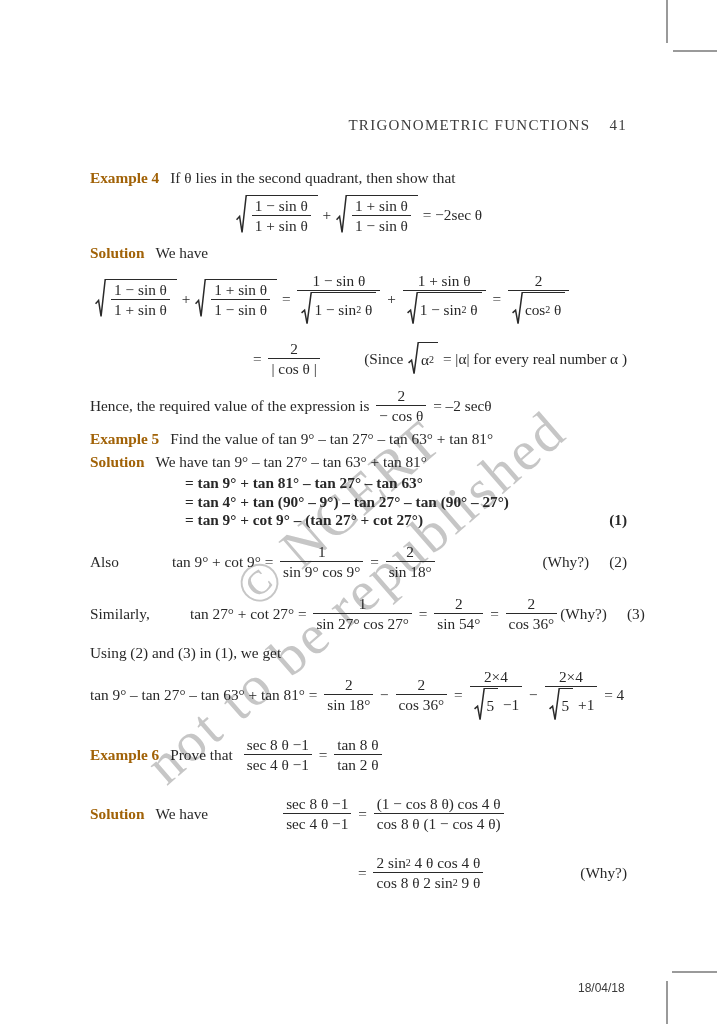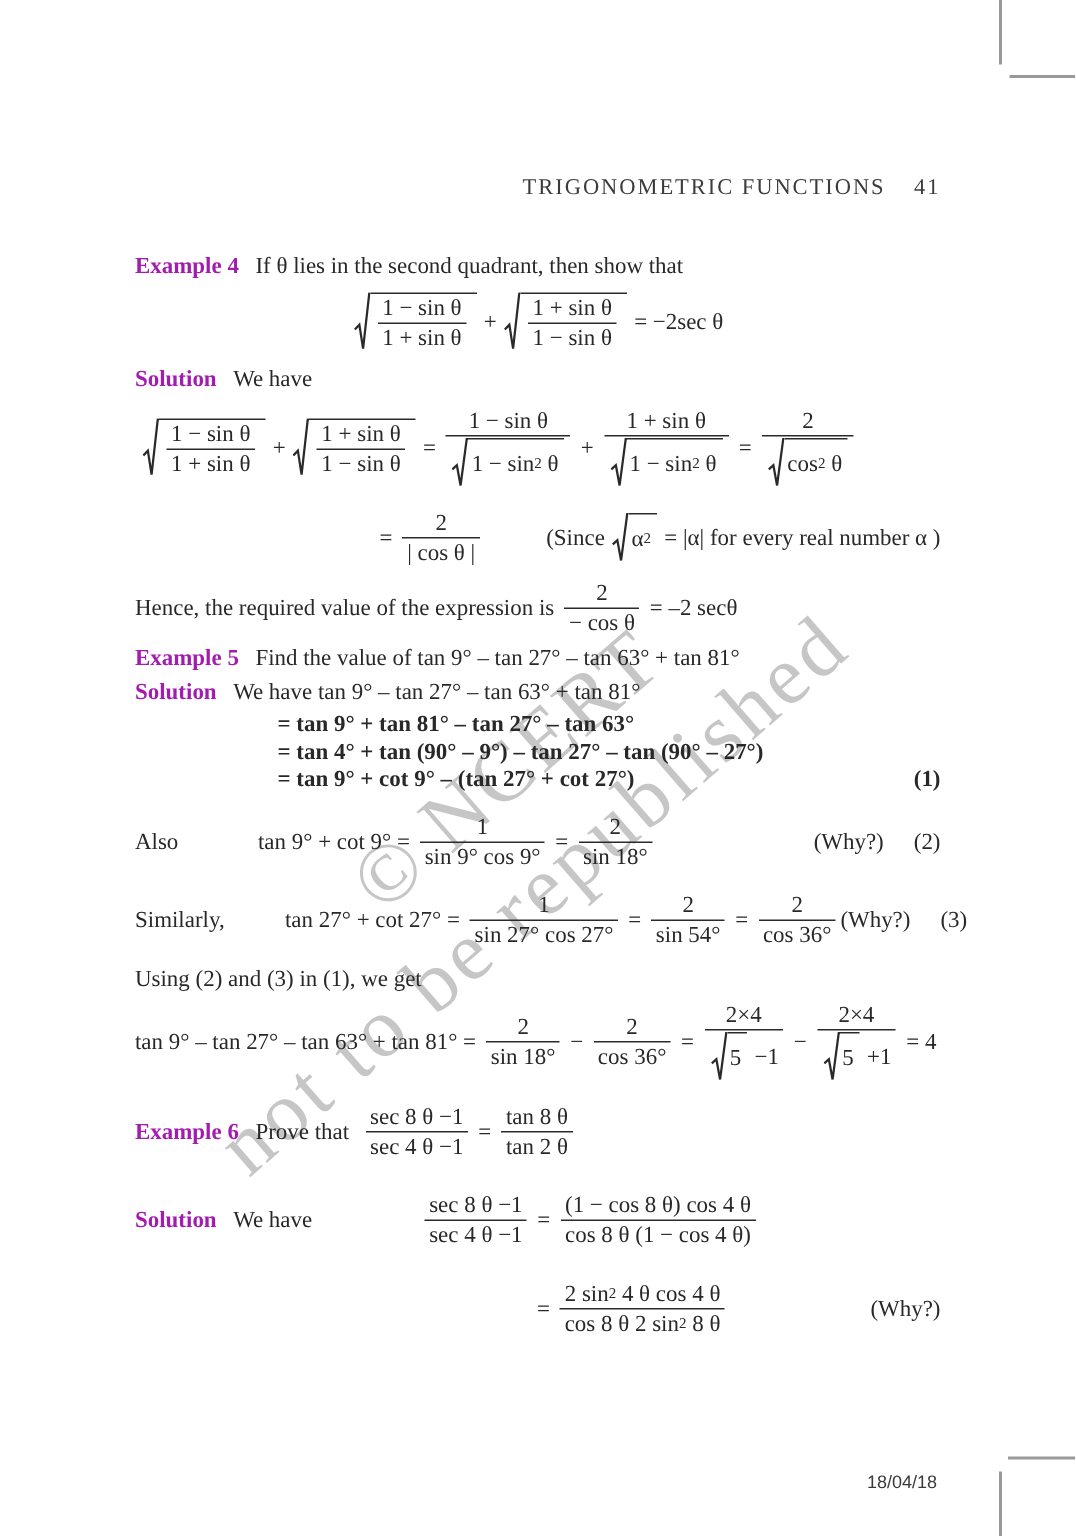--- a/index.html
+++ b/index.html
@@ -14,21 +14,21 @@
   .crop{position:absolute;background:#9a9a9a;z-index:2;}
   .crop.tr-v{left:666px;top:0;width:2px;height:43px;}
   .crop.tr-h{left:673px;top:50px;width:44px;height:2px;}
   .crop.br-h{left:672px;top:971px;width:45px;height:2px;}
   .crop.br-v{left:666px;top:981px;width:2px;height:43px;}
   
   .content{position:absolute;left:90px;top:0;width:537px;z-index:1;font-size:15.3px;line-height:19px;}
   .hdr{display:flex;justify-content:flex-end;align-items:baseline;gap:19px;margin-top:116px;
        font-size:15px;letter-spacing:1.3px;color:#3c3c3c;}
   .row{display:flex;align-items:baseline;}
-  .exlabel{color:#a21caf;font-weight:bold;margin-right:11px;flex:none;}
+  .exlabel{color:#a16207;font-weight:bold;margin-right:11px;flex:none;}
   .pre{margin-right:8px;flex:none;}
   .eq{display:flex;align-items:center;}
   .eq.inline{display:inline-flex;align-items:center;}
   .mtext{white-space:pre;}
   .msp{display:inline-block;width:56px;}
   sup.msup{font-size:10px;}
   .frac{display:inline-flex;flex-direction:column;text-align:center;margin:0 3px;line-height:17px;}
   .fnum{display:flex;justify-content:center;align-items:center;padding:0 3px 1px;}
   .fden{display:flex;justify-content:center;align-items:center;border-top:1.3px solid #2a2a2a;padding:1px 3px 0;}
   .sqrt{display:inline-flex;align-items:stretch;margin:0 1px;}
@@ -458,21 +458,21 @@
           <span class="mtext">= </span>
           <span class="frac">
             <span class="fnum">
               <span class="mtext">2 sin</span>
               <sup class="msup">2</sup>
               <span class="mtext"> 4 θ cos 4 θ</span>
             </span>
             <span class="fden">
               <span class="mtext">cos 8 θ 2 sin</span>
               <sup class="msup">2</sup>
-              <span class="mtext"> 8 θ</span>
+              <span class="mtext"> 9 θ</span>
             </span>
           </span>
         </span>
       <span class="tag">(Why?)</span>
     </div>
 
   </div>
 
   <div class="footer-date">18/04/18</div>
 

